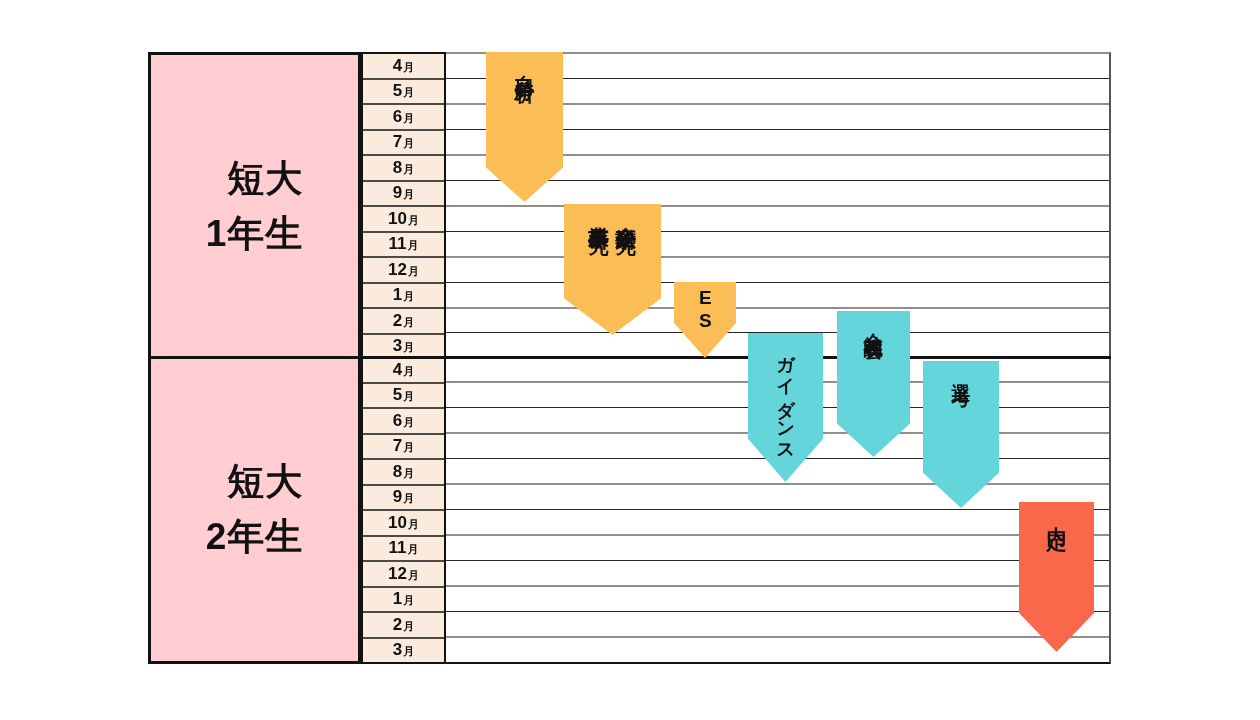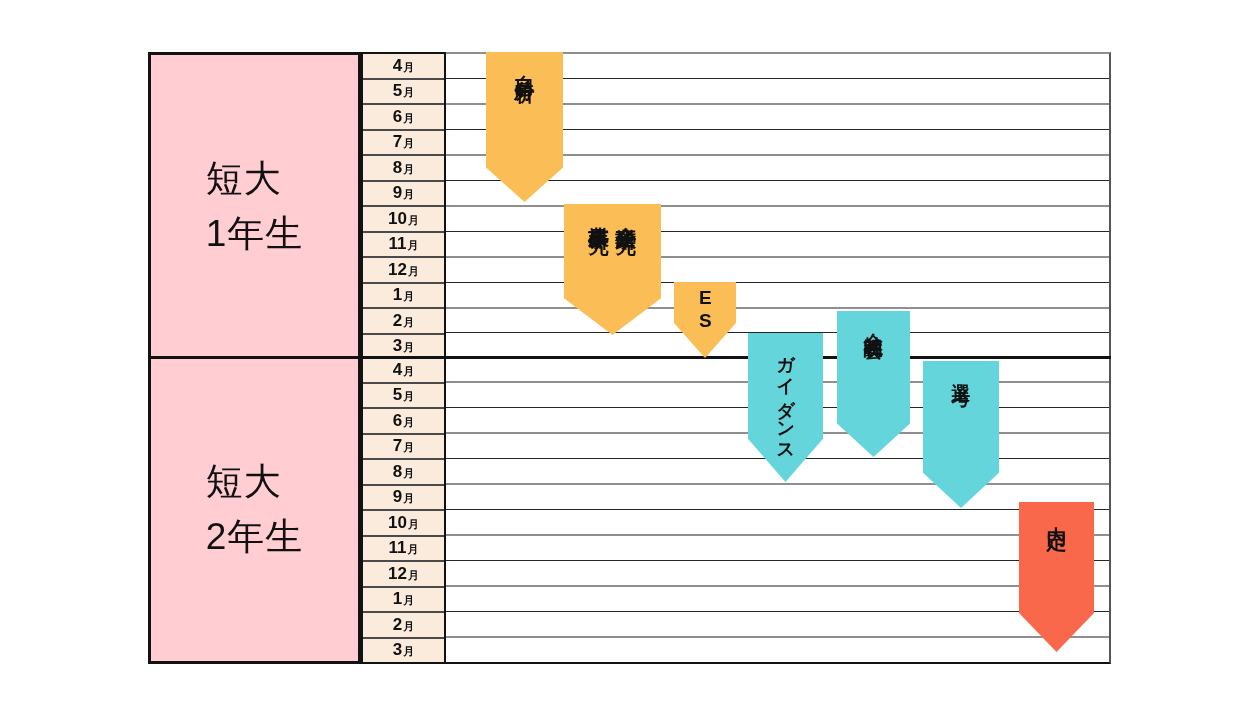--- a/index.html
+++ b/index.html
@@ -11,21 +11,21 @@
 
   
   .year-col{position:absolute;left:0;top:0;width:213px;height:612px;display:flex;flex-direction:column;}
   .year-block{
     flex:1;background:#FFCDD2;box-sizing:border-box;
     border:3px solid #121212;display:flex;align-items:center;justify-content:center;
   }
   .year-block.first{border-bottom:none;}
   .year-block.second{border-top:none;}
   .year-label{
-    font-size:37px;font-weight:normal;line-height:1.48;text-align:left;
+    font-size:37px;font-weight:bold;line-height:1.48;text-align:right;
     white-space:pre-line;letter-spacing:1px;
   }
 
   
   .month-col{
     position:absolute;left:213px;top:0;width:85px;height:612px;box-sizing:border-box;
     background:#FAEBDC;border:2.5px solid #121212;
     display:flex;flex-direction:column;
   }
   .mcell{

